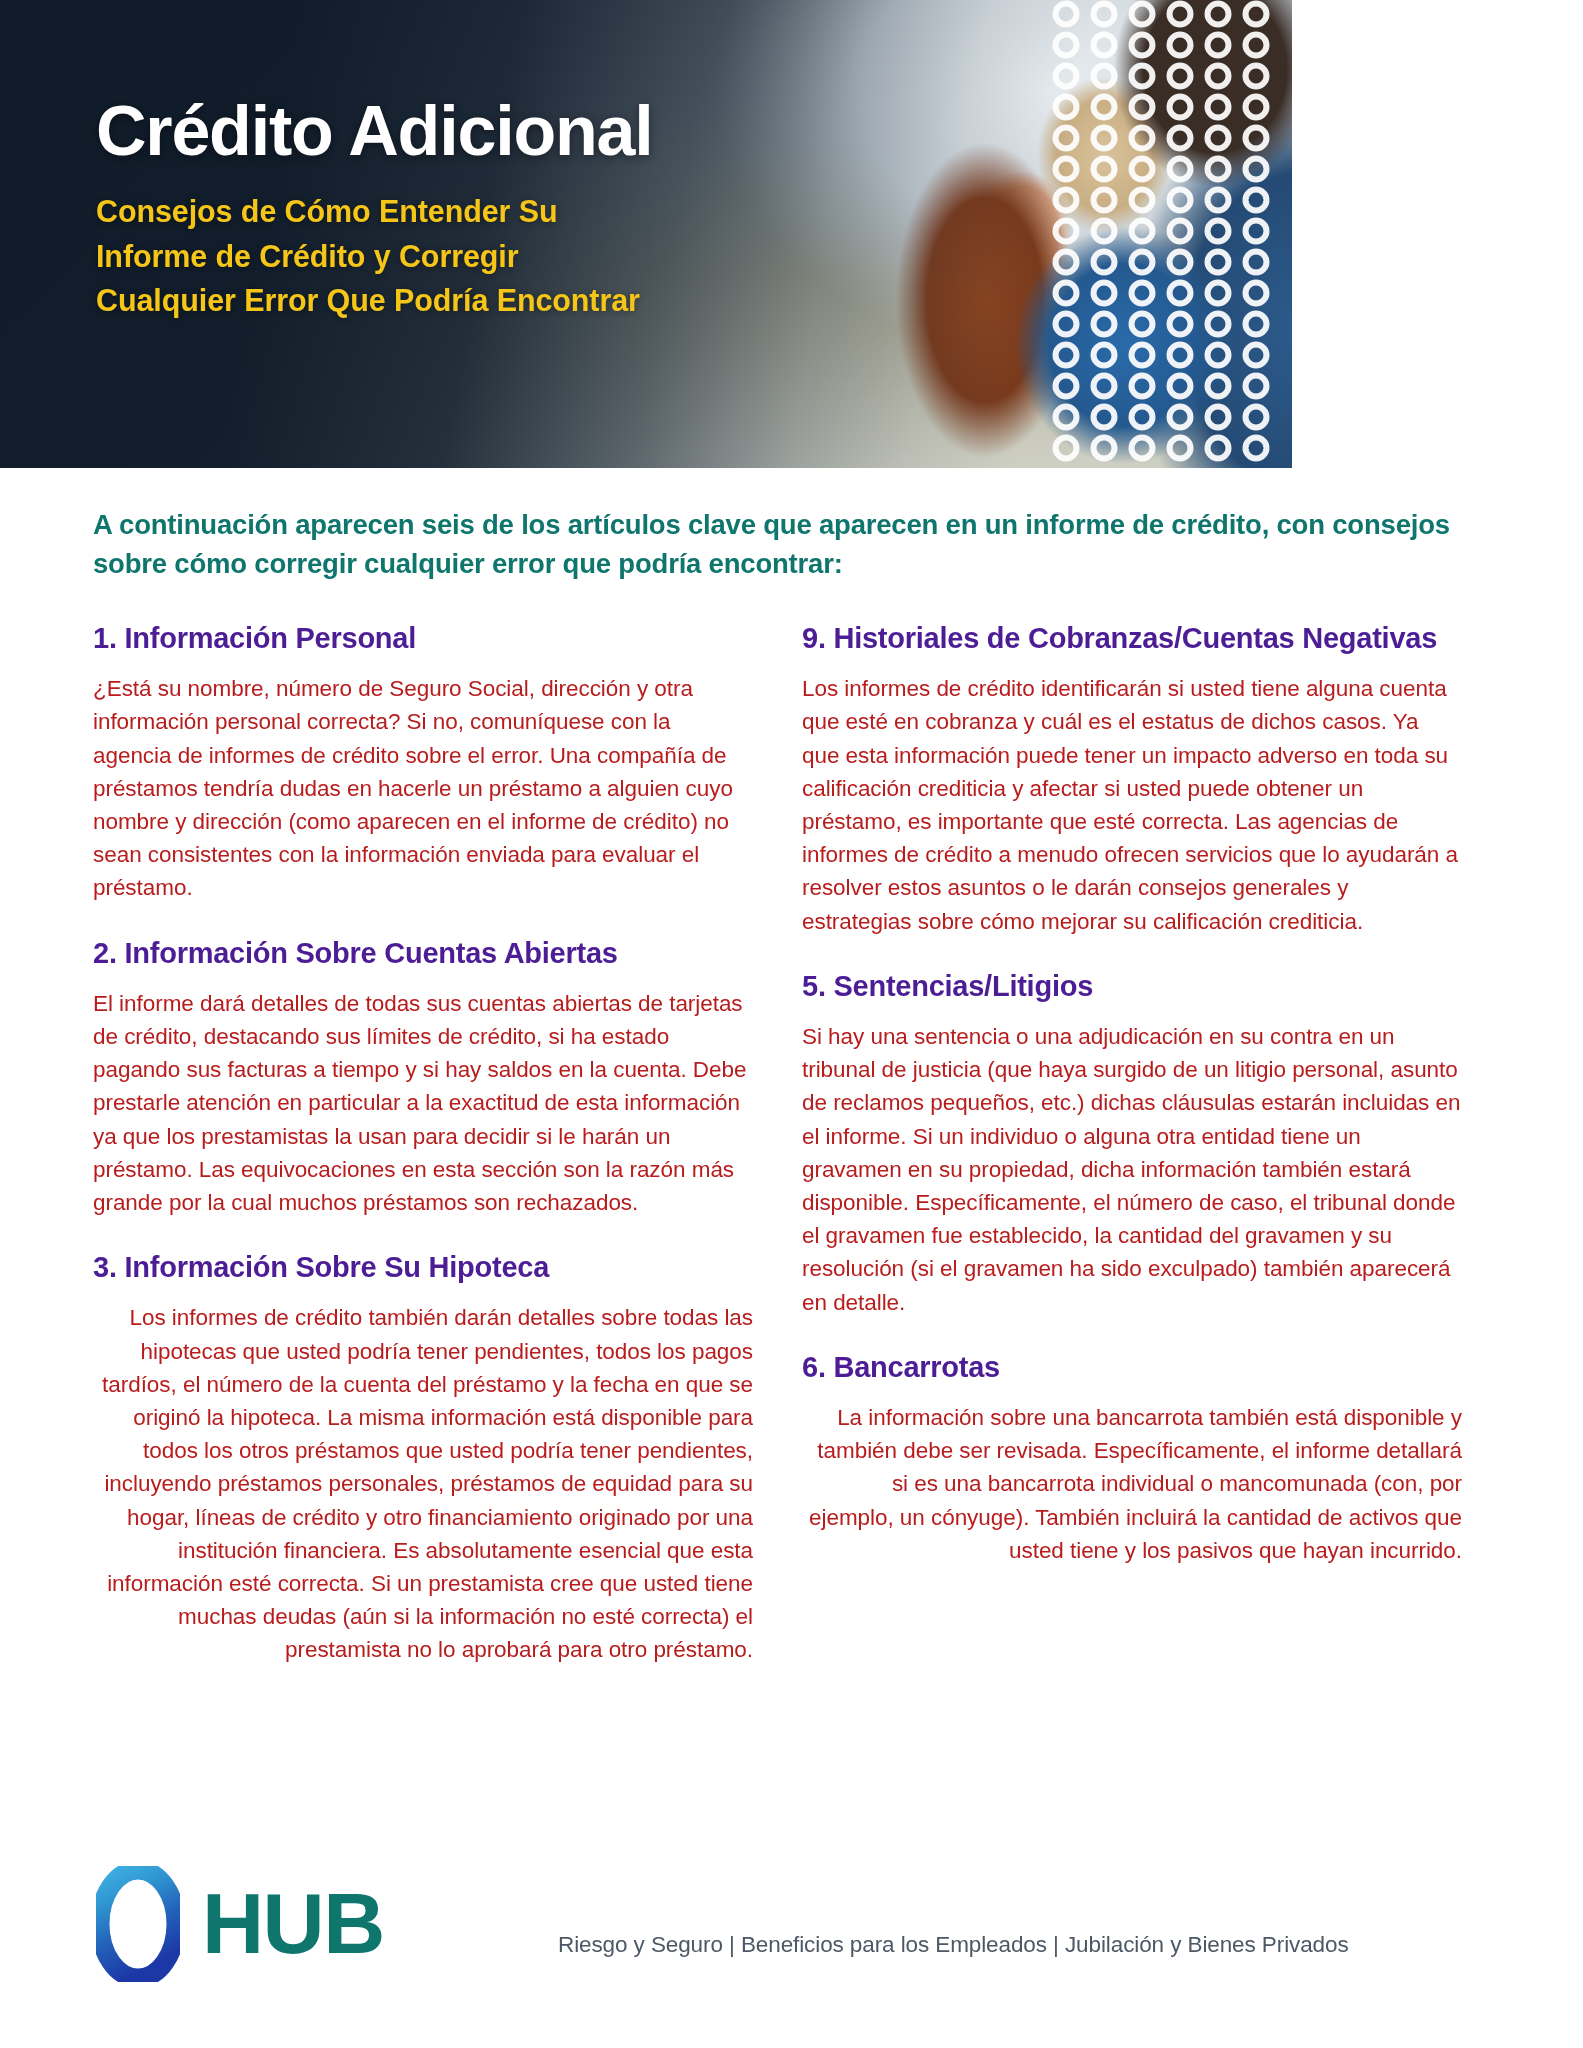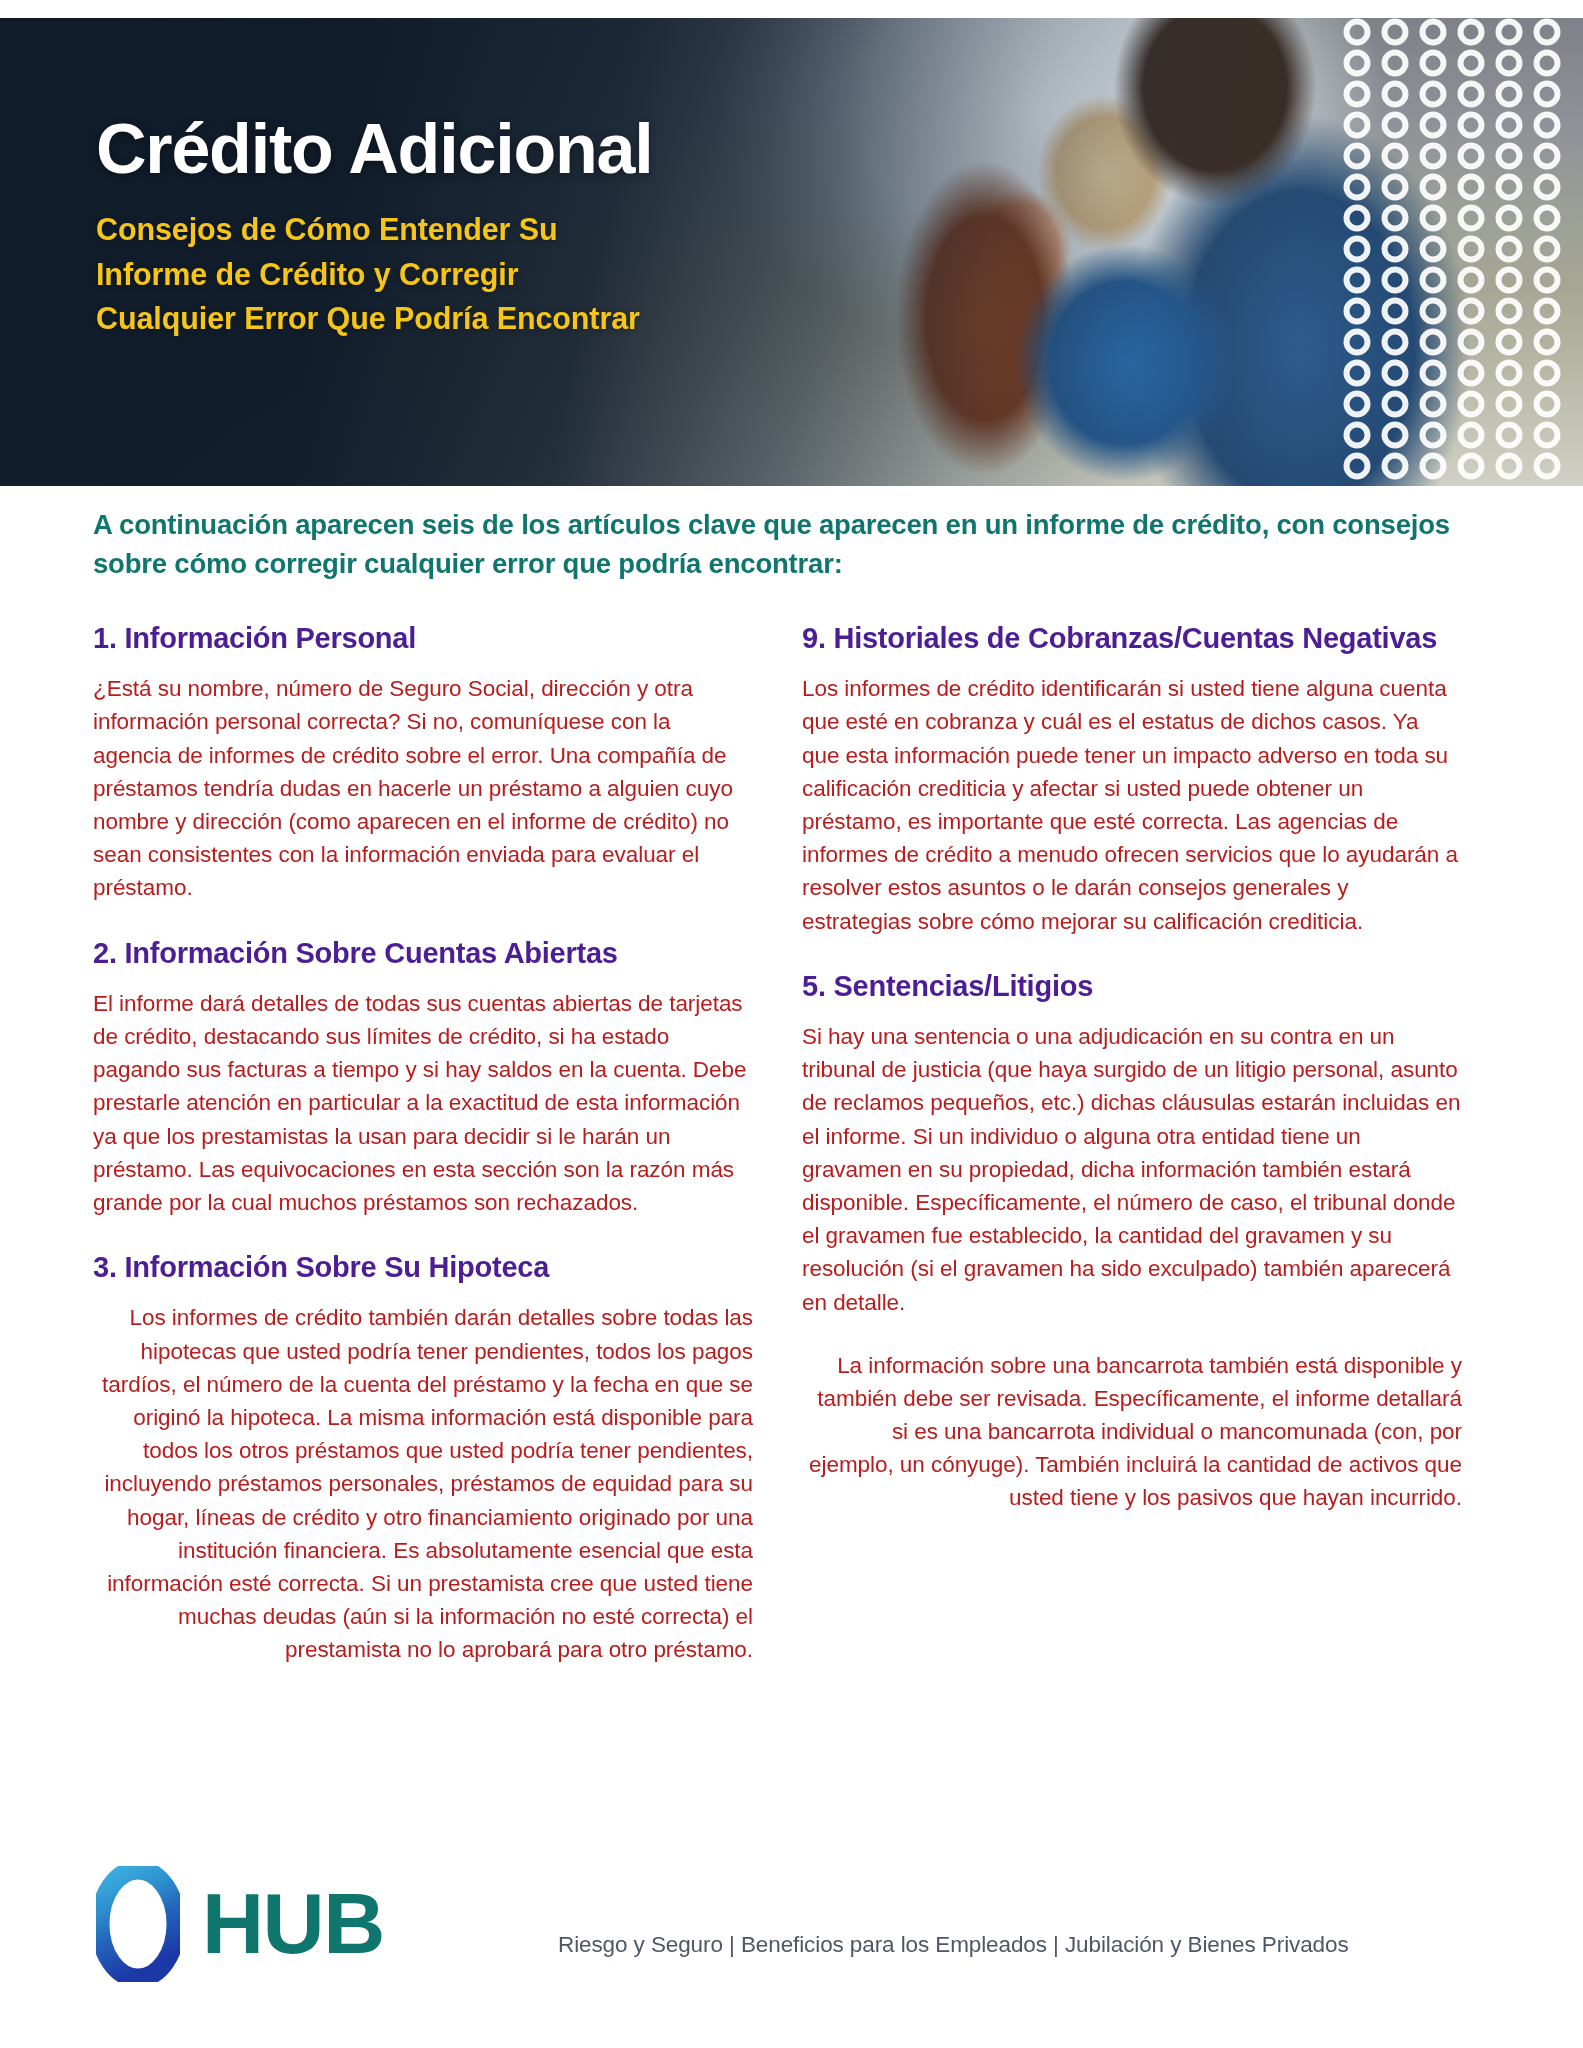--- a/index.html
+++ b/index.html
@@ -16,25 +16,24 @@
     width: 1583px;
     height: 2048px;
     background: #ffffff;
     overflow: hidden;
   }
 
   
   .header {
     position: absolute;
     left: 0; top: 0;
-    width: 1583px;
+    width: 1292px;
     height: 468px;
     overflow: hidden;
     background: #0369a1;
-    margin-top: 18px;
   }
 
   
   .header-photo {
     position: absolute;
     inset: 0;
     background:
       
       radial-gradient(ellipse 130px 150px at 1215px 70px, #3a2d26 0%, #3a2d26 55%, rgba(58,45,38,0) 78%),
       
@@ -258,20 +257,21 @@
       <div class="sec-body">Los informes de crédito también darán detalles sobre todas las hipotecas que usted podría tener pendientes, todos los pagos tardíos, el número de la cuenta del préstamo y la fecha en que se originó la hipoteca. La misma información está disponible para todos los otros préstamos que usted podría tener pendientes, incluyendo préstamos personales, préstamos de equidad para su hogar, líneas de crédito y otro financiamiento originado por una institución financiera. Es absolutamente esencial que esta información esté correcta. Si un prestamista cree que usted tiene muchas deudas (aún si la información no esté correcta) el prestamista no lo aprobará para otro préstamo.</div>
     </div>
 
     <div class="col col-right">
       <div class="sec-heading">9. Historiales de Cobranzas/Cuentas Negativas</div>
       <div class="sec-body">Los informes de crédito identificarán si usted tiene alguna cuenta que esté en cobranza y cuál es el estatus de dichos casos. Ya que esta información puede tener un impacto adverso en toda su calificación crediticia y afectar si usted puede obtener un préstamo, es importante que esté correcta. Las agencias de informes de crédito a menudo ofrecen servicios que lo ayudarán a resolver estos asuntos o le darán consejos generales y estrategias sobre cómo mejorar su calificación crediticia.</div>
 
       <div class="sec-heading">5. Sentencias/Litigios</div>
       <div class="sec-body">Si hay una sentencia o una adjudicación en su contra en un tribunal de justicia (que haya surgido de un litigio personal, asunto de reclamos pequeños, etc.) dichas cláusulas estarán incluidas en el informe. Si un individuo o alguna otra entidad tiene un gravamen en su propiedad, dicha información también estará disponible. Específicamente, el número de caso, el tribunal donde el gravamen fue establecido, la cantidad del gravamen y su resolución (si el gravamen ha sido exculpado) también aparecerá en detalle.</div>
 
+      <div class="sec-heading">6. Bancarrotas</div>
       <div class="sec-body">La información sobre una bancarrota también está disponible y también debe ser revisada. Específicamente, el informe detallará si es una bancarrota individual o mancomunada (con, por ejemplo, un cónyuge). También incluirá la cantidad de activos que usted tiene y los pasivos que hayan incurrido.</div>
     </div>
 
   </div>
 
   <div class="footer">
     <div class="logo-wrap">
       <svg class="logo-ring" viewBox="0 0 84 116" aria-hidden="true">
         <defs>
           <linearGradient id="hubgrad" x1="0" y1="0" x2="0.35" y2="1">

